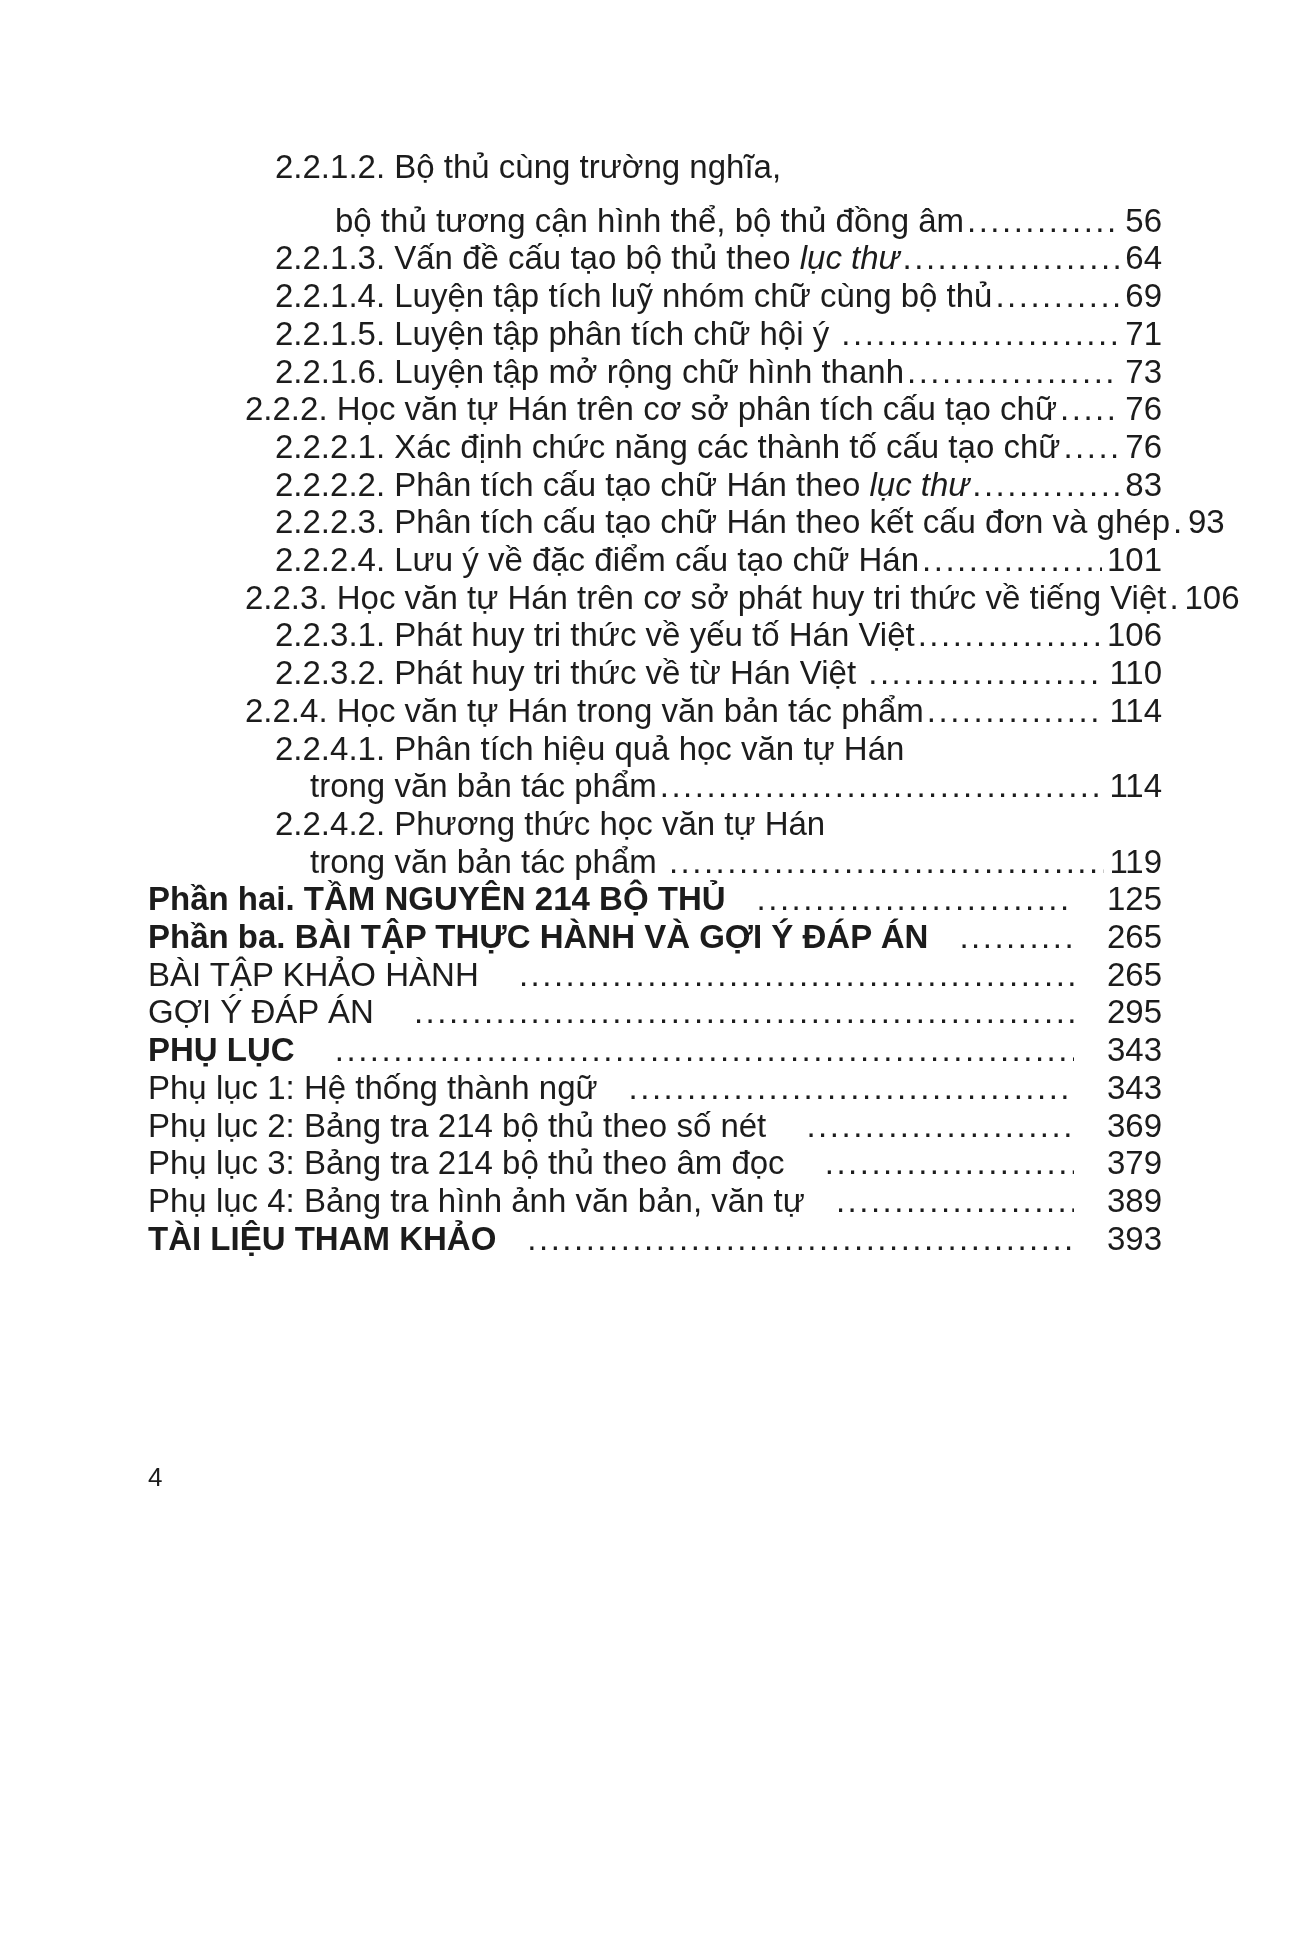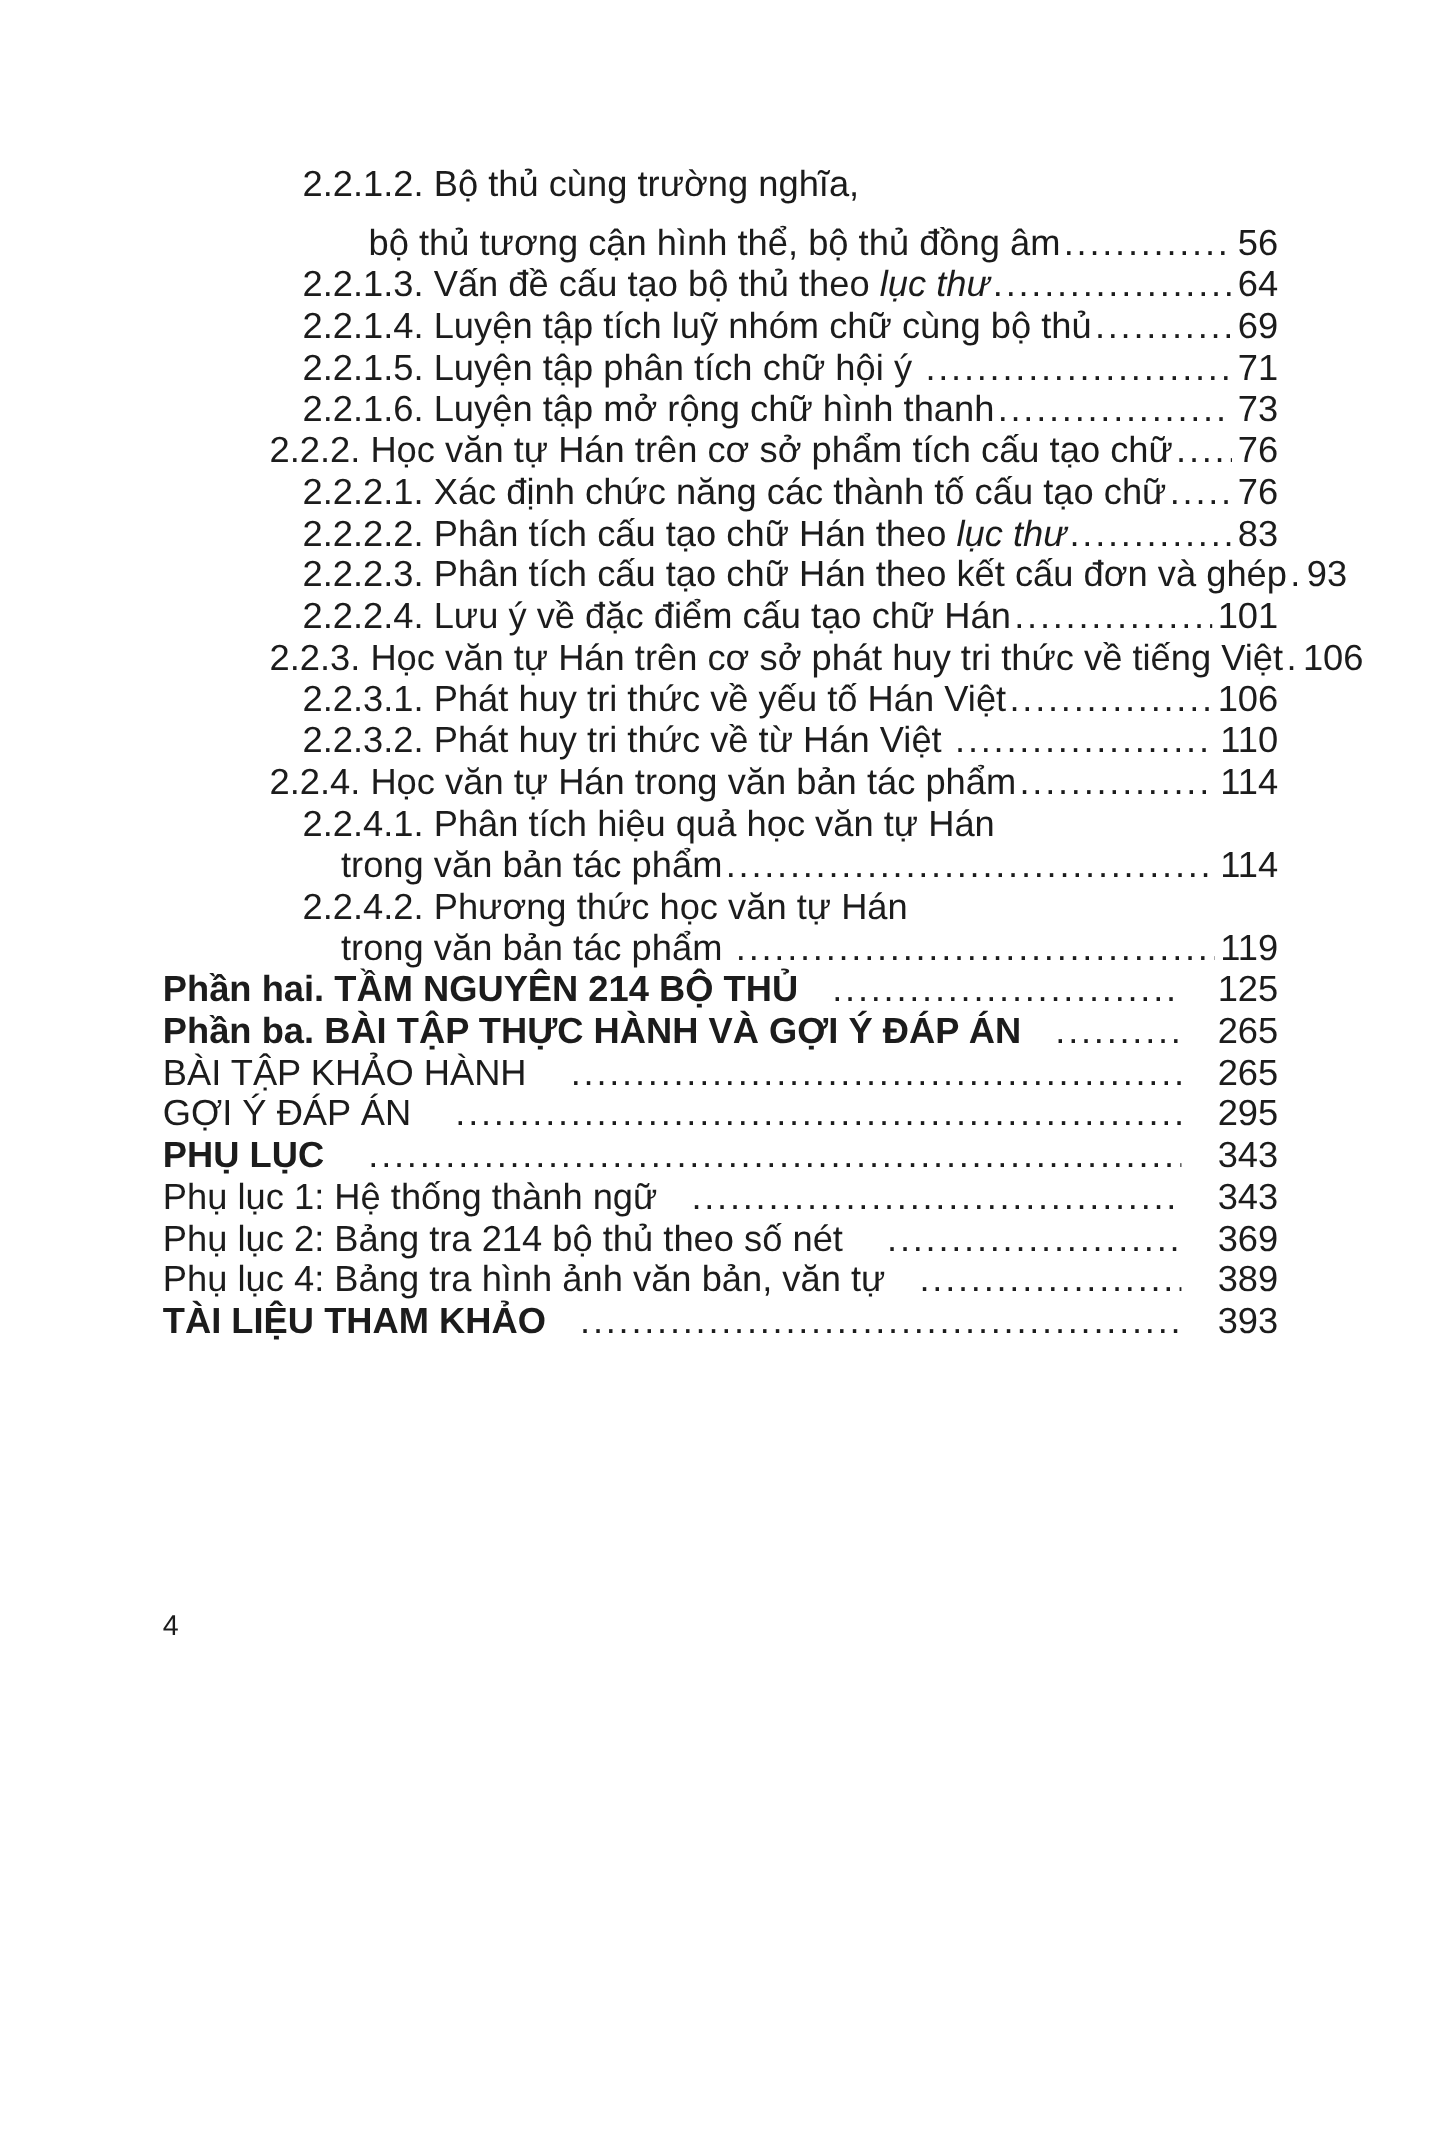--- a/index.html
+++ b/index.html
@@ -87,21 +87,21 @@
         <span class="toc-label"><span>2.2.1.5. Luyện tập phân tích chữ hội ý </span></span>
         <span class="toc-leader"></span>
         <span class="toc-page">71</span>
       </div>
       <div class="toc-row indent-2">
         <span class="toc-label"><span>2.2.1.6. Luyện tập mở rộng chữ hình thanh</span></span>
         <span class="toc-leader"></span>
         <span class="toc-page">73</span>
       </div>
       <div class="toc-row indent-1">
-        <span class="toc-label"><span>2.2.2. Học văn tự Hán trên cơ sở phẩm tích cấu tạo chữ</span></span>
+        <span class="toc-label"><span>2.2.2. Học văn tự Hán trên cơ sở phân tích cấu tạo chữ</span></span>
         <span class="toc-leader"></span>
         <span class="toc-page">76</span>
       </div>
       <div class="toc-row indent-2">
         <span class="toc-label"><span>2.2.2.1. Xác định chức năng các thành tố cấu tạo chữ</span></span>
         <span class="toc-leader"></span>
         <span class="toc-page">76</span>
       </div>
       <div class="toc-row indent-2">
         <span class="toc-label"><span>2.2.2.2. Phân tích cấu tạo chữ Hán theo </span><span class="italic">lục thư</span></span>
@@ -181,20 +181,25 @@
       </div>
       <div class="toc-row indent-0">
         <span class="toc-label"><span>Phụ lục 1: Hệ thống thành ngữ</span></span>
         <span class="toc-leader"></span>
         <span class="toc-page">343</span>
       </div>
       <div class="toc-row indent-0">
         <span class="toc-label"><span>Phụ lục 2: Bảng tra 214 bộ thủ theo số nét </span></span>
         <span class="toc-leader"></span>
         <span class="toc-page">369</span>
+      </div>
+      <div class="toc-row indent-0">
+        <span class="toc-label"><span>Phụ lục 3: Bảng tra 214 bộ thủ theo âm đọc </span></span>
+        <span class="toc-leader"></span>
+        <span class="toc-page">379</span>
       </div>
       <div class="toc-row indent-0">
         <span class="toc-label"><span>Phụ lục 4: Bảng tra hình ảnh văn bản, văn tự</span></span>
         <span class="toc-leader"></span>
         <span class="toc-page">389</span>
       </div>
       <div class="toc-row indent-0">
         <span class="toc-label"><span class="bold">TÀI LIỆU THAM KHẢO</span></span>
         <span class="toc-leader"></span>
         <span class="toc-page">393</span>

